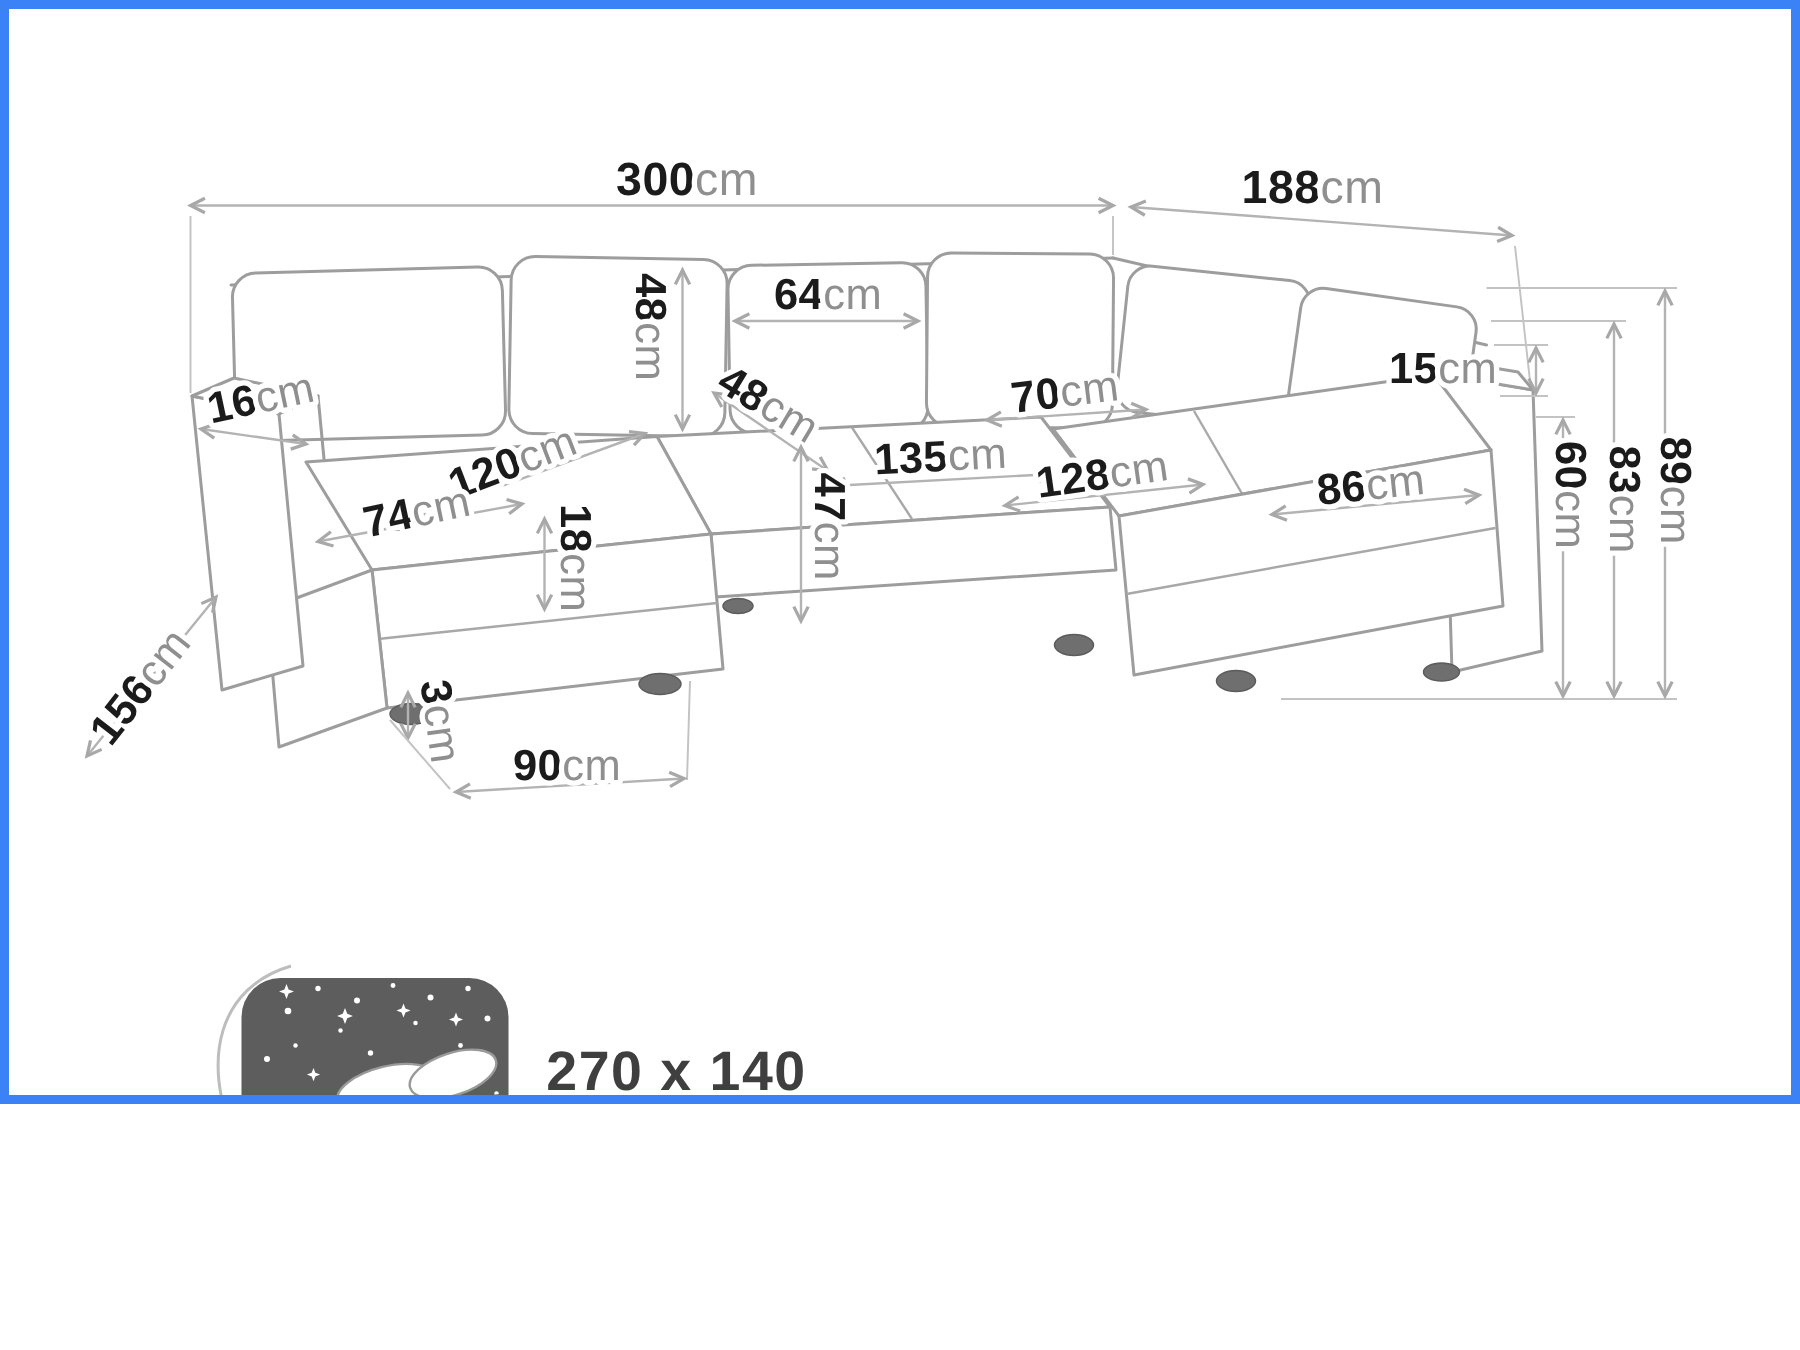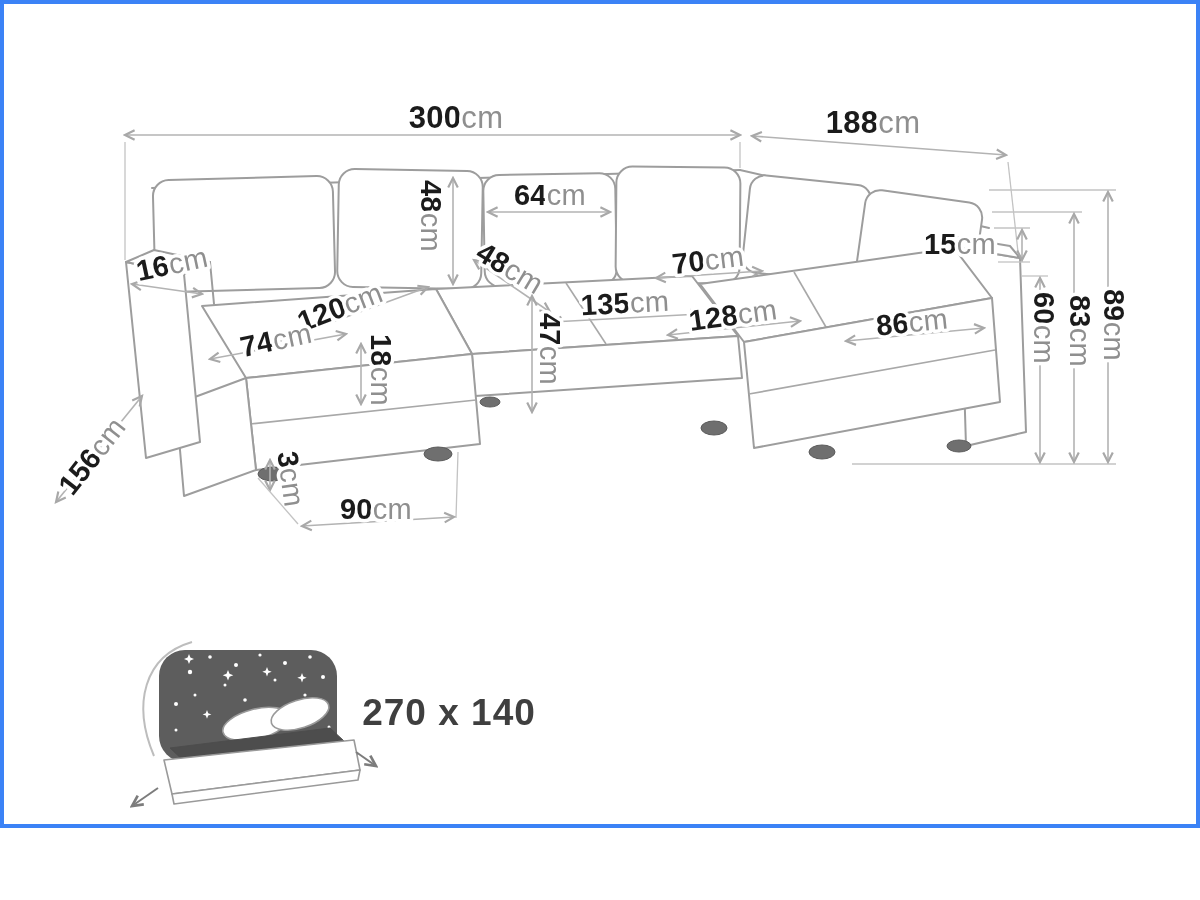--- a/index.html
+++ b/index.html
@@ -1,18 +1,18 @@
 <!DOCTYPE html>
 <html><head>
 <meta charset="utf-8">
 <style>
   html,body{margin:0;padding:0;background:#fff;}
   .stage{
-    position:relative;width:1200px;height:828px;background:#ffffff;
-    border:4px solid #3b82f6;box-sizing:border-box;overflow:hidden;
+    position:relative;width:1200px;height:736px;background:#ffffff;
+    border:6px solid #3b82f6;box-sizing:border-box;overflow:hidden;
     font-family:"Liberation Sans", sans-serif;
   }
   svg{display:block;}
   
   .sofa-line{fill:#ffffff;stroke:#9d9d9d;stroke-width:2;stroke-linejoin:round;stroke-linecap:round;}
   .sofa-open{fill:none;stroke:#9d9d9d;stroke-width:2;stroke-linejoin:round;stroke-linecap:round;}
   .seam{fill:none;stroke:#a8a8a8;stroke-width:1.6;}
   .leg{fill:#6f6f6f;stroke:#5c5c5c;stroke-width:1;}
   
   .dimline{fill:none;stroke:#b3b3b3;stroke-width:1.6;}

